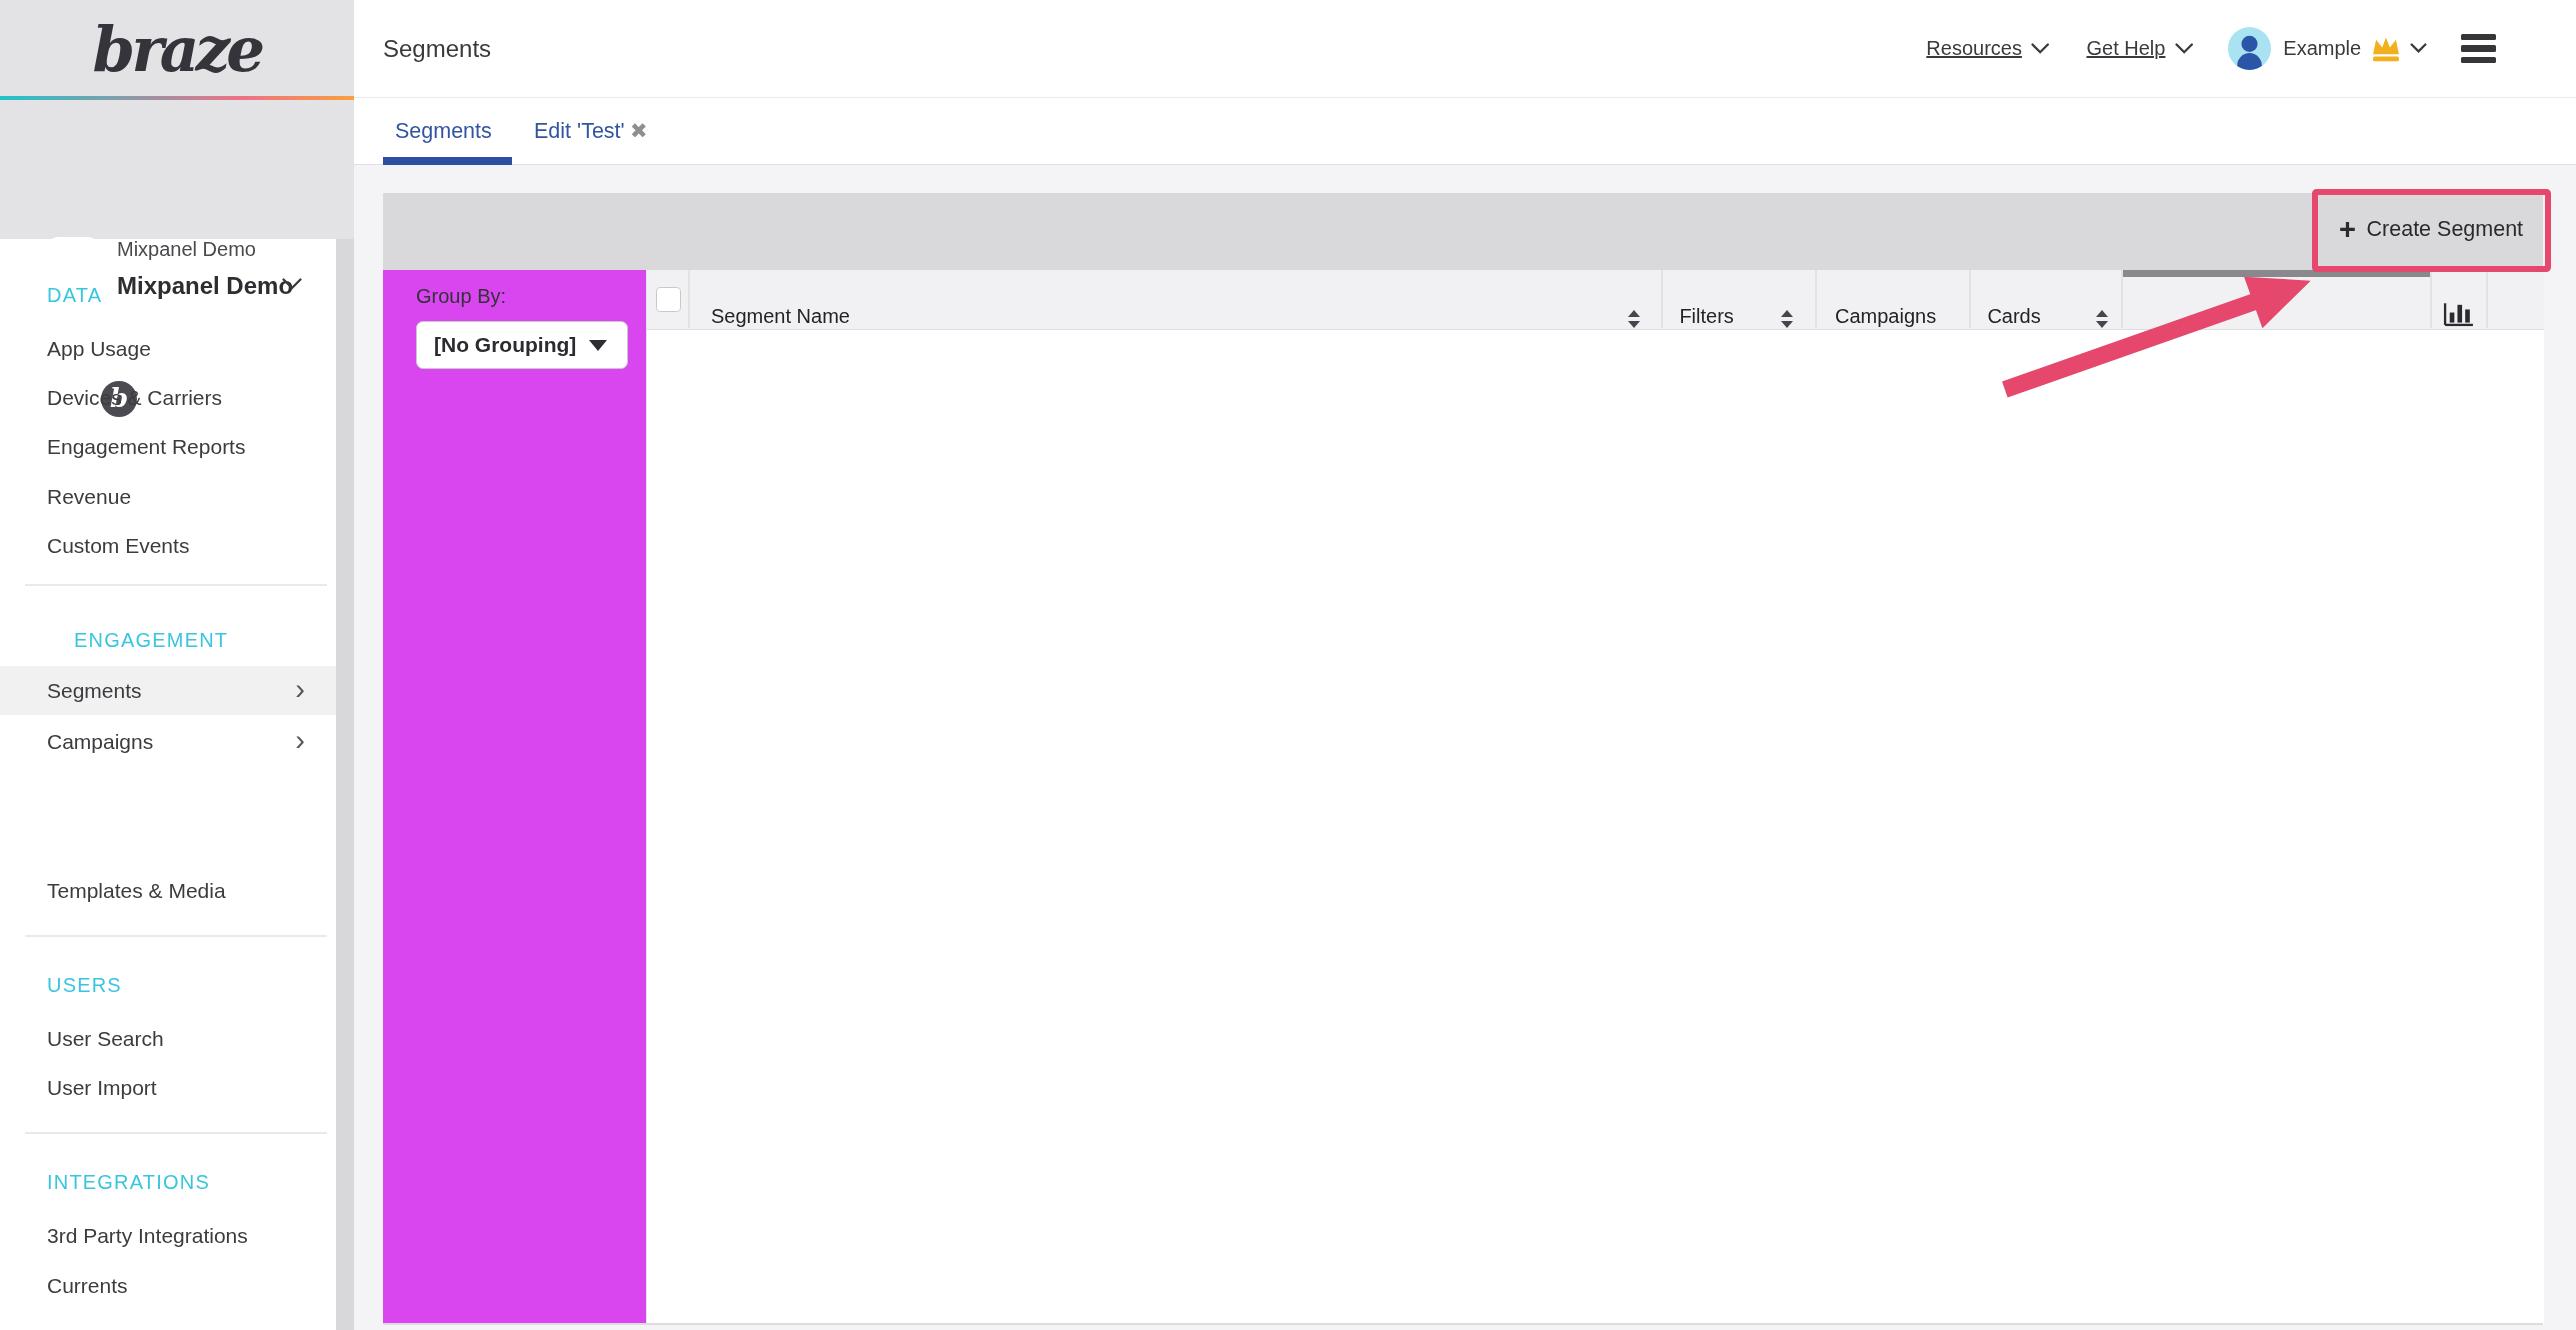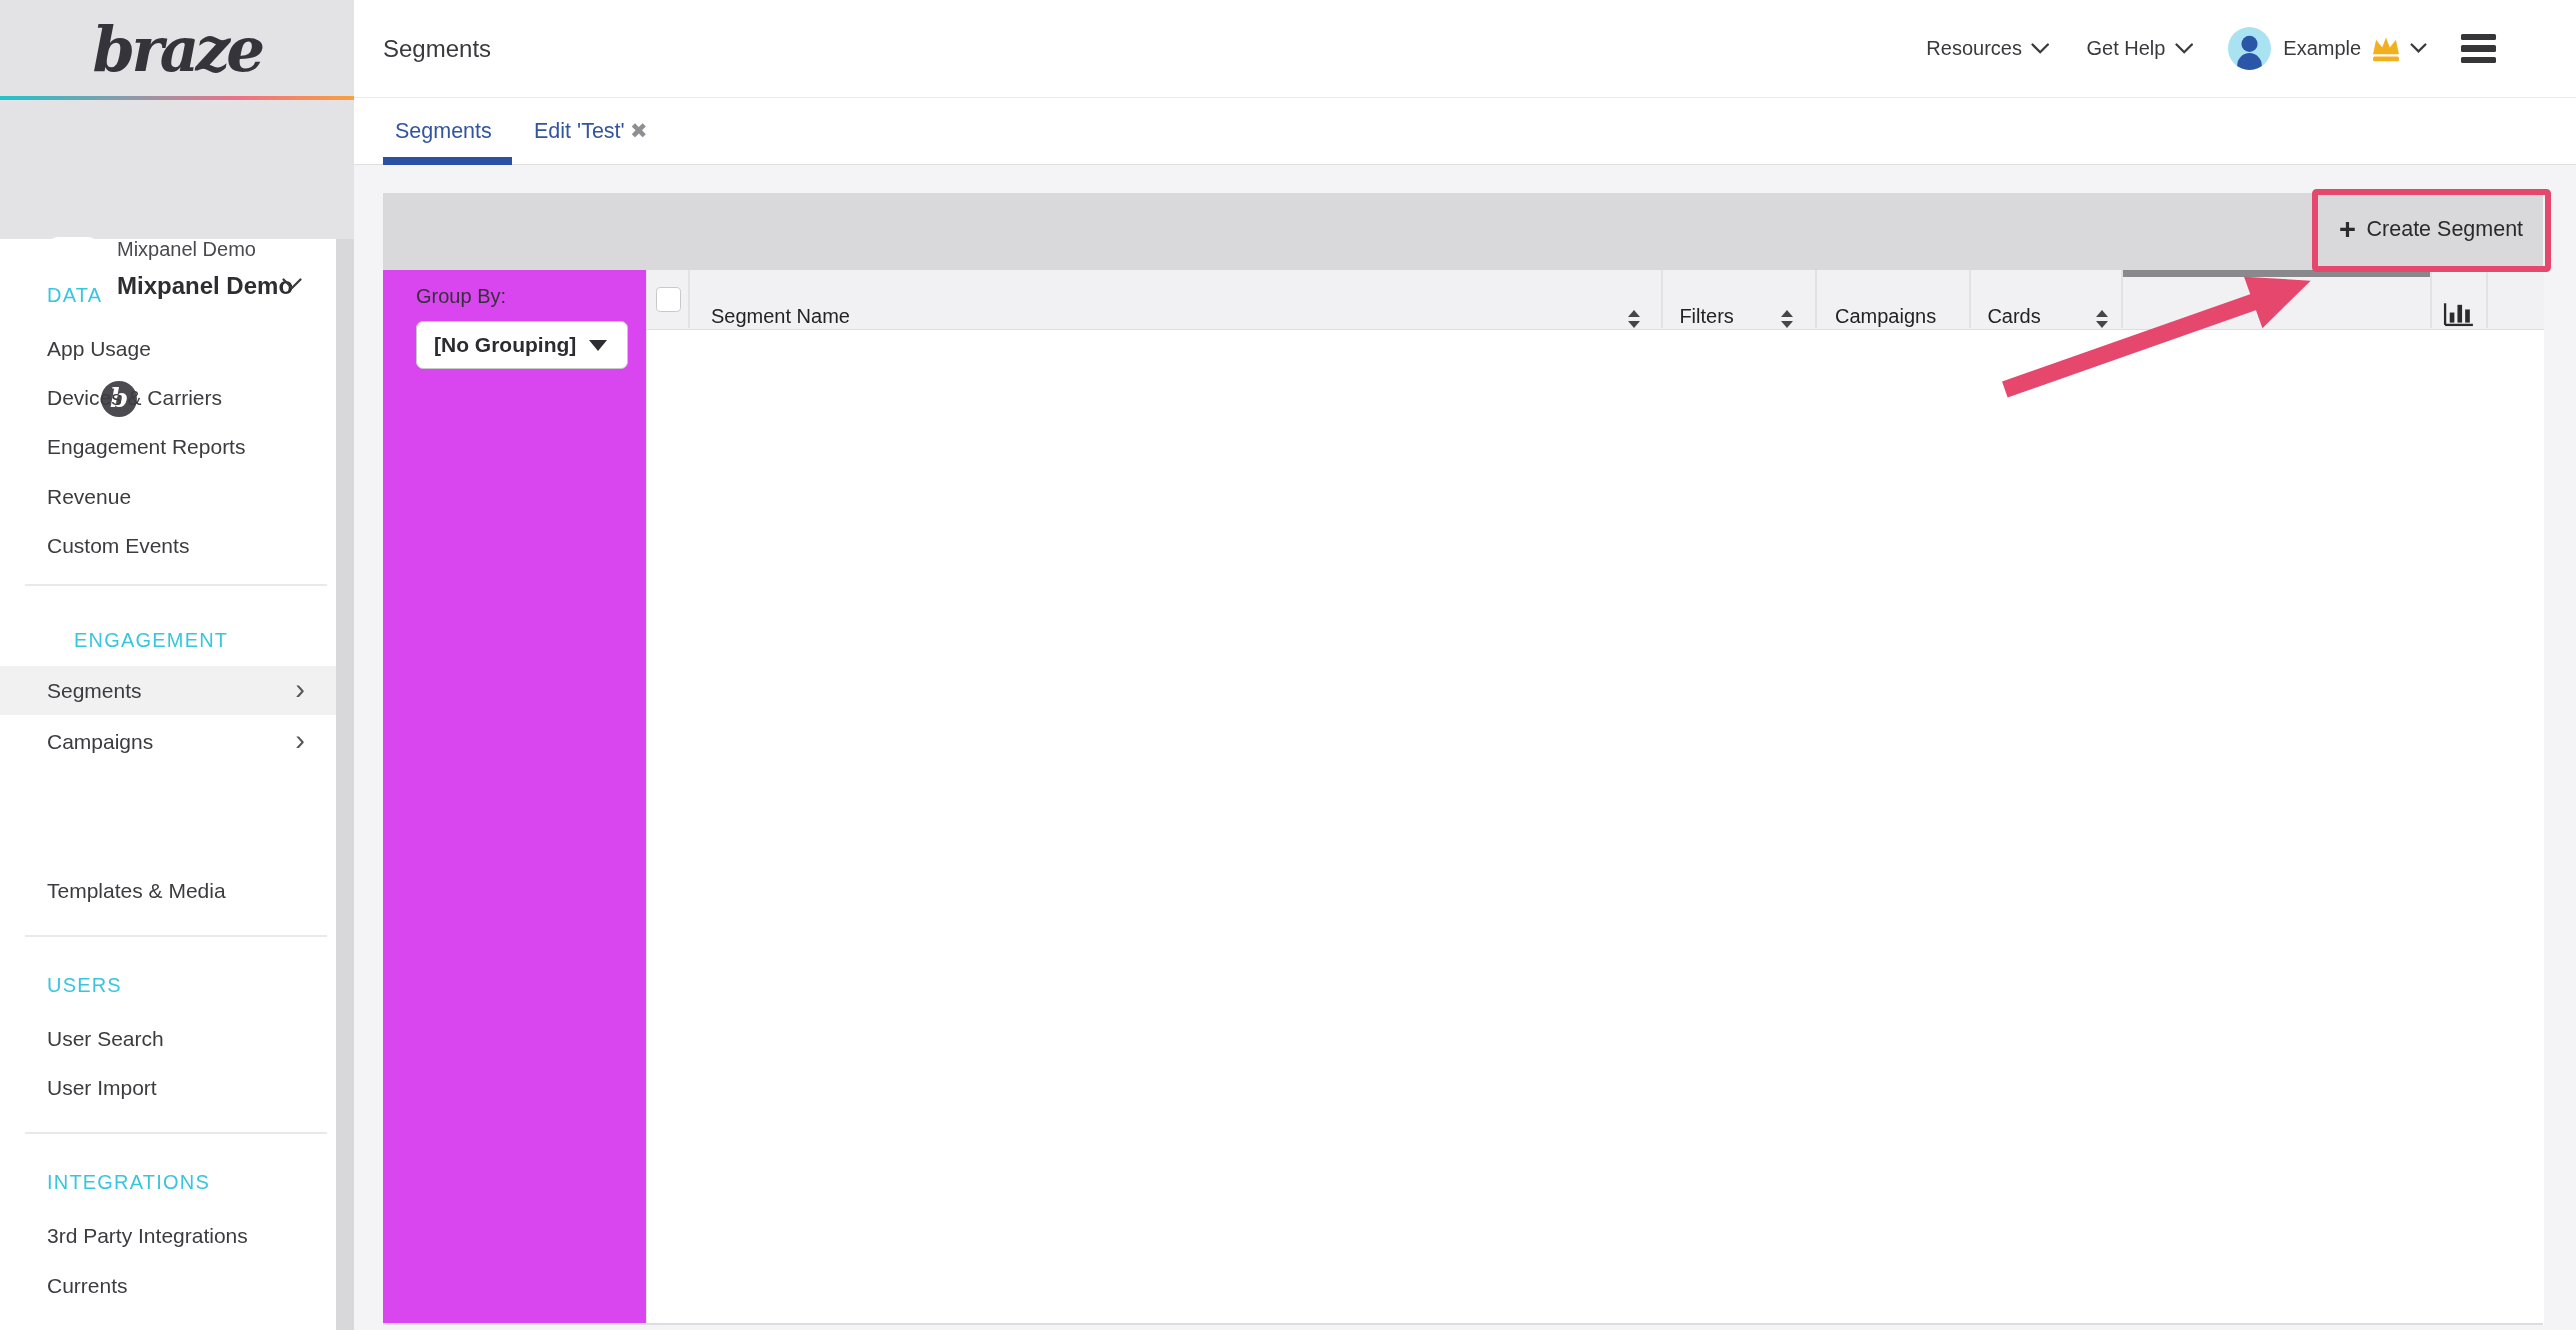--- a/index.html
+++ b/index.html
@@ -37,21 +37,21 @@
     padding-left:47px; font-size:21px; color:#3c3c40; cursor:pointer; }
   .nav-item.active { background:#f1f1f2; }
   .nav-chevron { position:absolute; right:31px; top:0; font-size:29px; line-height:46px; color:#56565a; }
   .nav-divider { position:absolute; left:25px; width:302px; height:1.5px; background:#e9e9eb; }
 
   
   #topbar { left:354px; top:0; width:2222px; height:98px; background:#ffffff;
     border-bottom:1.5px solid #eaeaec; }
   #page-title { left:29px; top:0; height:97px; line-height:97px; font-size:24px; color:#3a3a3e; }
   #topbar-right { right:80px; top:0; height:97px; display:flex; align-items:center; }
-  .topbar-menu { display:flex; align-items:center; font-size:20px; color:#3a3a3e; cursor:pointer; }
+  .topbar-menu { display:flex; align-items:center; font-size:20px; color:#3a3a3e; cursor:pointer;text-decoration:underline; }
   .topbar-menu svg { margin-left:9.2px; }
   #avatar { width:43px; height:43px; margin-left:35px; }
   #user-name { margin-left:12.3px; font-size:20px; color:#3a3a3e; }
   #crown-icon { margin-left:9.2px; }
   #user-caret { margin-left:7.7px; }
   #hamburger { margin-left:34px; display:flex; flex-direction:column; gap:5.4px; cursor:pointer; }
   #hamburger .bar { width:35px; height:6.1px; background:#363639; border-radius:1.5px; }
 
   
   #tabrow { left:354px; top:98px; width:2222px; height:67px; background:#ffffff;

